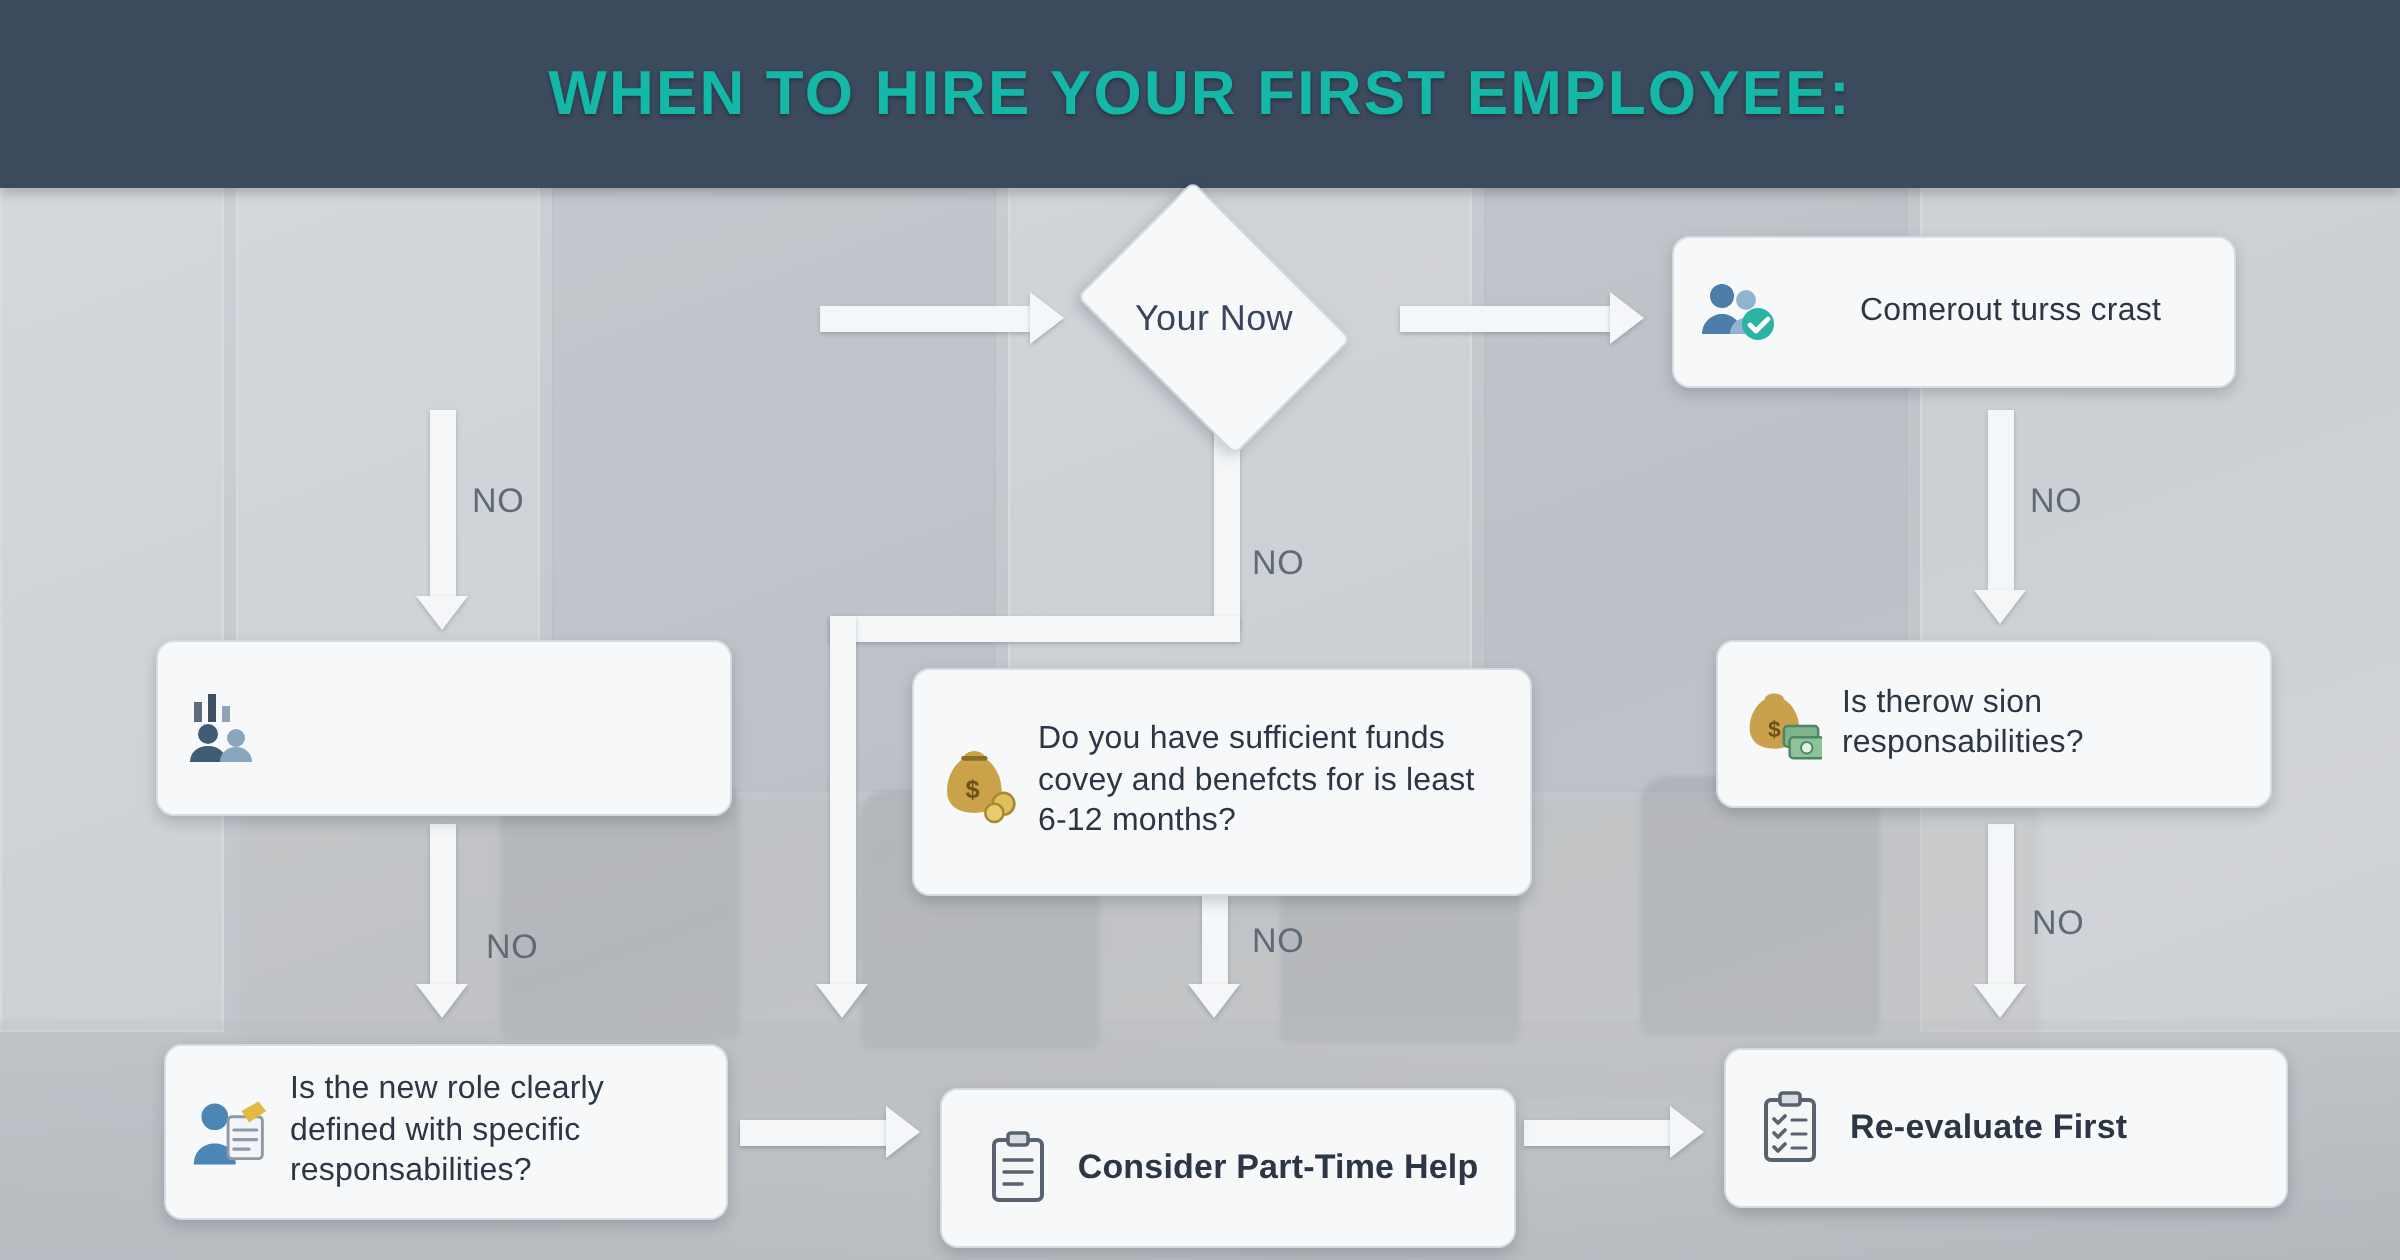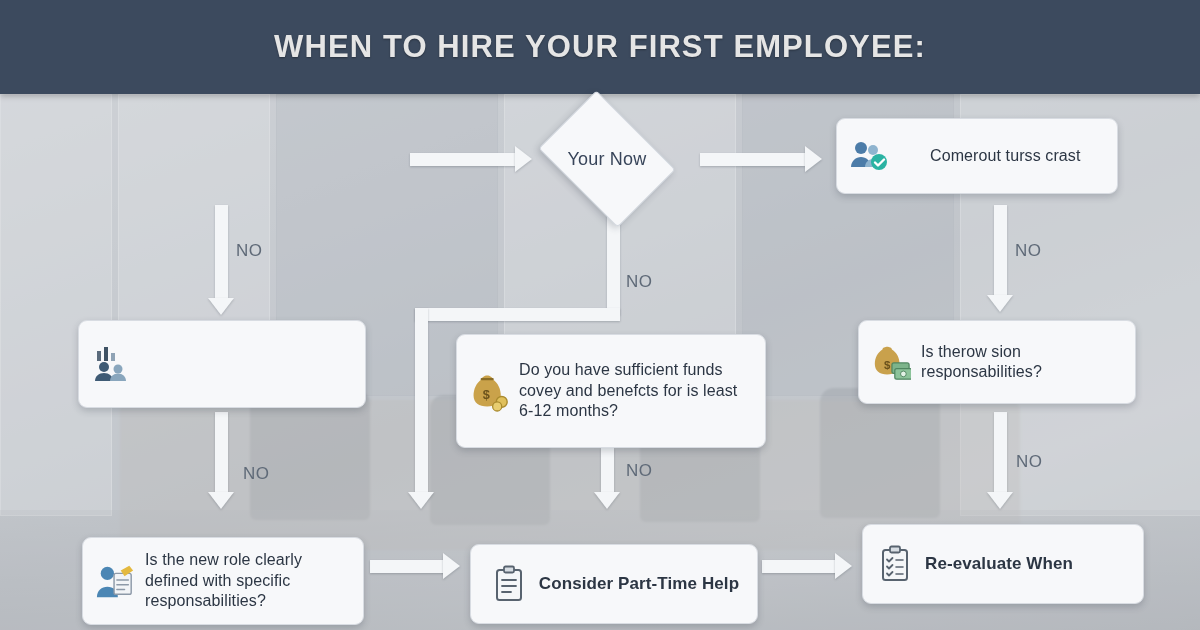--- a/index.html
+++ b/index.html
@@ -67,21 +67,21 @@
     height: 94px;
     background: #3c4a5e;
     display: flex;
     flex-direction: column;
     align-items: center;
     justify-content: center;
     gap: 2px;
     box-shadow: 0 2px 6px rgba(0,0,0,0.25);
   }
   .header .title-main {
-    color: #e5e5e5;
+    color: #14b8a6;
     font-size: 31px;
     font-weight: bold;
     letter-spacing: 1.1px;
     text-transform: uppercase;
     text-shadow: 0 1px 2px rgba(0,0,0,0.35);
   }
   .header .title-sub {
     color: #eef1f5;
     font-size: 27px;
     font-weight: bold;
@@ -292,21 +292,21 @@
         <path d="M12 6c0-2 3-3 5-3s5 1 5 3c5 3 8 9 8 15 0 7-5 11-13 11S4 28 4 21c0-6 3-12 8-15z" fill="#c9a14c"></path>
         <text x="17" y="26" font-size="12" font-family="Liberation Sans, sans-serif" fill="#6b521c" text-anchor="middle" font-weight="bold">$</text>
         <rect x="22" y="20" width="18" height="11" rx="2" fill="#7db48b" stroke="#4f8560" stroke-width="1.3"></rect>
         <rect x="25" y="26" width="18" height="11" rx="2" fill="#8cc39a" stroke="#4f8560" stroke-width="1.3"></rect>
         <circle cx="34" cy="31.5" r="3" fill="#e3f2e6" stroke="#4f8560" stroke-width="1"></circle>
       </svg>
     </span>
     <span class="node-text">Is therow sion responsabilities?</span>
   </div>
 
-  <div class="node" style="left:82px;top:522px;width:282px;height:88px;margin-top:15px;">
+  <div class="node" style="left:82px;top:522px;width:282px;height:88px;">
     <span class="node-icon">
       <svg width="42" height="40" viewBox="0 0 42 40" aria-hidden="true">
         <circle cx="13" cy="12" r="7" fill="#4b86b4"></circle>
         <path d="M2 37c0-7 5-11 11-11s11 4 11 11z" fill="#4b86b4"></path>
         <rect x="20" y="12" width="18" height="22" rx="2" fill="#f2f4f7" stroke="#8d99a8" stroke-width="1.5"></rect>
         <path d="M23 19h12M23 24h12M23 29h8" stroke="#8d99a8" stroke-width="1.6" stroke-linecap="round"></path>
         <path d="M27 9l9-5 4 5-9 6z" fill="#e4b93f"></path>
       </svg>
     </span>
     <span class="node-text">Is the new role clearly defined with specific responsabilities?</span>
@@ -327,16 +327,16 @@
     <span class="node-icon">
       <svg width="34" height="38" viewBox="0 0 34 38" aria-hidden="true">
         <rect x="5" y="5" width="24" height="30" rx="2.5" fill="#f4f6f8" stroke="#58636f" stroke-width="2"></rect>
         <rect x="12" y="1.5" width="10" height="6" rx="1.5" fill="#d7dde3" stroke="#58636f" stroke-width="1.8"></rect>
         <path d="M9 14.5l2 2 3.5-3.5" fill="none" stroke="#58636f" stroke-width="1.8" stroke-linecap="round" stroke-linejoin="round"></path>
         <path d="M9 21.5l2 2 3.5-3.5" fill="none" stroke="#58636f" stroke-width="1.8" stroke-linecap="round" stroke-linejoin="round"></path>
         <path d="M9 28.5l2 2 3.5-3.5" fill="none" stroke="#58636f" stroke-width="1.8" stroke-linecap="round" stroke-linejoin="round"></path>
         <path d="M18 15h7M18 22h7M18 29h7" stroke="#58636f" stroke-width="1.6" stroke-linecap="round"></path>
       </svg>
     </span>
-    <span class="node-text" style="font-weight:bold;font-size:17px;">Re-evaluate When</span>
+    <span class="node-text" style="font-weight:bold;font-size:17px;">Re-evaluate First</span>
   </div>
 
 </div>
 
 </body></html>

